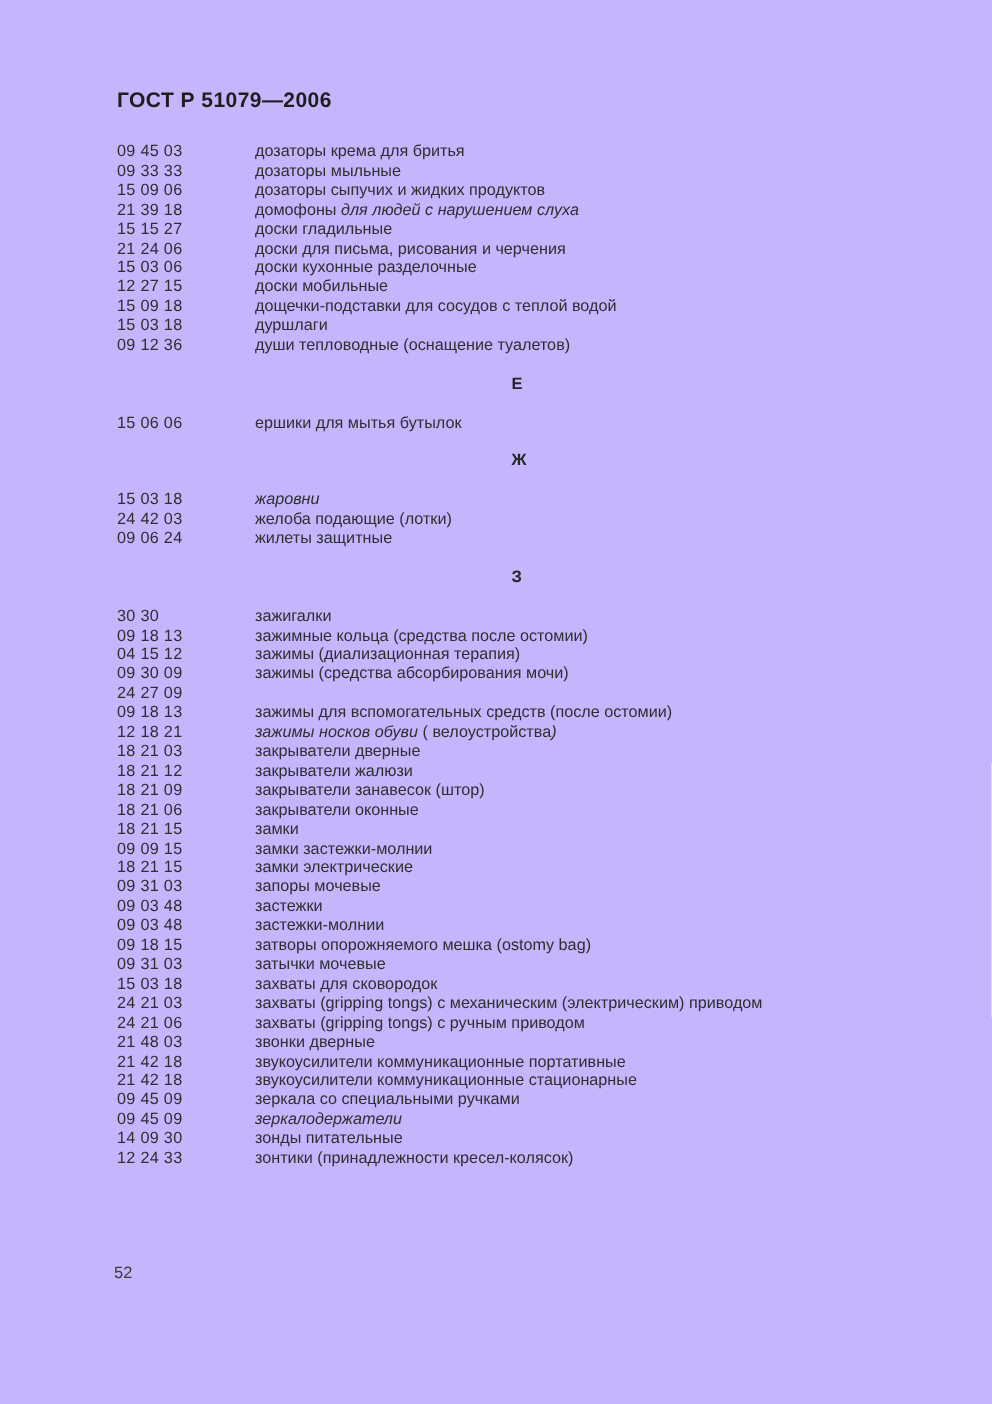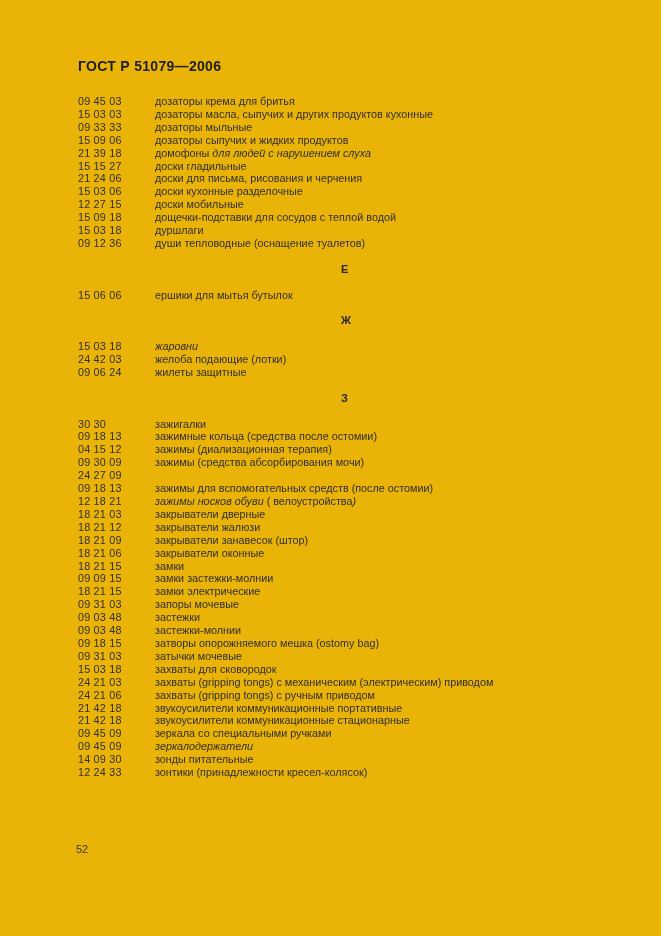--- a/index.html
+++ b/index.html
@@ -4,21 +4,21 @@
 <style>
   html, body {
     margin: 0;
     padding: 0;
     background: #fcfcfc;
   }
   .page {
     position: relative;
     width: 661px;
     height: 936px;
-    background: #eab308;
+    background: #c4b5fd;
     font-family: "Liberation Sans", sans-serif;
     color: #2f2f2f;
     box-sizing: border-box;
     padding: 58px 20px 0 78px;
     overflow: hidden;
   }
   .doc-header {
     font-size: 14px;
     font-weight: bold;
     color: #1e1e1e;
@@ -28,21 +28,21 @@
   }
   .term-list {
     font-size: 10.8px;
   }
   .row {
     display: flex;
     line-height: 12.9px;
     white-space: nowrap;
   }
   .code {
-    width: 77px;
+    width: 92px;
     flex-shrink: 0;
     letter-spacing: 0.2px;
   }
   .desc {
     flex: 1 1 auto;
     overflow: hidden;
   }
   .desc .it {
     font-style: italic;
   }
@@ -67,24 +67,20 @@
 
 <div class="page">
   <div class="doc-header">ГОСТ Р 51079—2006</div>
 
   <div class="term-list" id="term-list">
       <div class="row">
         <span class="code">09 45 03</span>
         <span class="desc"><span>дозаторы крема для бритья</span></span>
       </div>
       <div class="row">
-        <span class="code">15 03 03</span>
-        <span class="desc"><span>дозаторы масла, сыпучих и других продуктов кухонные</span></span>
-      </div>
-      <div class="row">
         <span class="code">09 33 33</span>
         <span class="desc"><span>дозаторы мыльные</span></span>
       </div>
       <div class="row">
         <span class="code">15 09 06</span>
         <span class="desc"><span>дозаторы сыпучих и жидких продуктов</span></span>
       </div>
       <div class="row">
         <span class="code">21 39 18</span>
         <span class="desc"><span>домофоны </span><span class="it">для людей с нарушением слуха</span></span>
@@ -217,20 +213,24 @@
       </div>
       <div class="row">
         <span class="code">24 21 03</span>
         <span class="desc"><span>захваты (gripping tongs) с механическим (электрическим) приводом</span></span>
       </div>
       <div class="row">
         <span class="code">24 21 06</span>
         <span class="desc"><span>захваты (gripping tongs) с ручным приводом</span></span>
       </div>
       <div class="row">
+        <span class="code">21 48 03</span>
+        <span class="desc"><span>звонки дверные</span></span>
+      </div>
+      <div class="row">
         <span class="code">21 42 18</span>
         <span class="desc"><span>звукоусилители коммуникационные портативные</span></span>
       </div>
       <div class="row">
         <span class="code">21 42 18</span>
         <span class="desc"><span>звукоусилители коммуникационные стационарные</span></span>
       </div>
       <div class="row">
         <span class="code">09 45 09</span>
         <span class="desc"><span>зеркала со специальными ручками</span></span>

